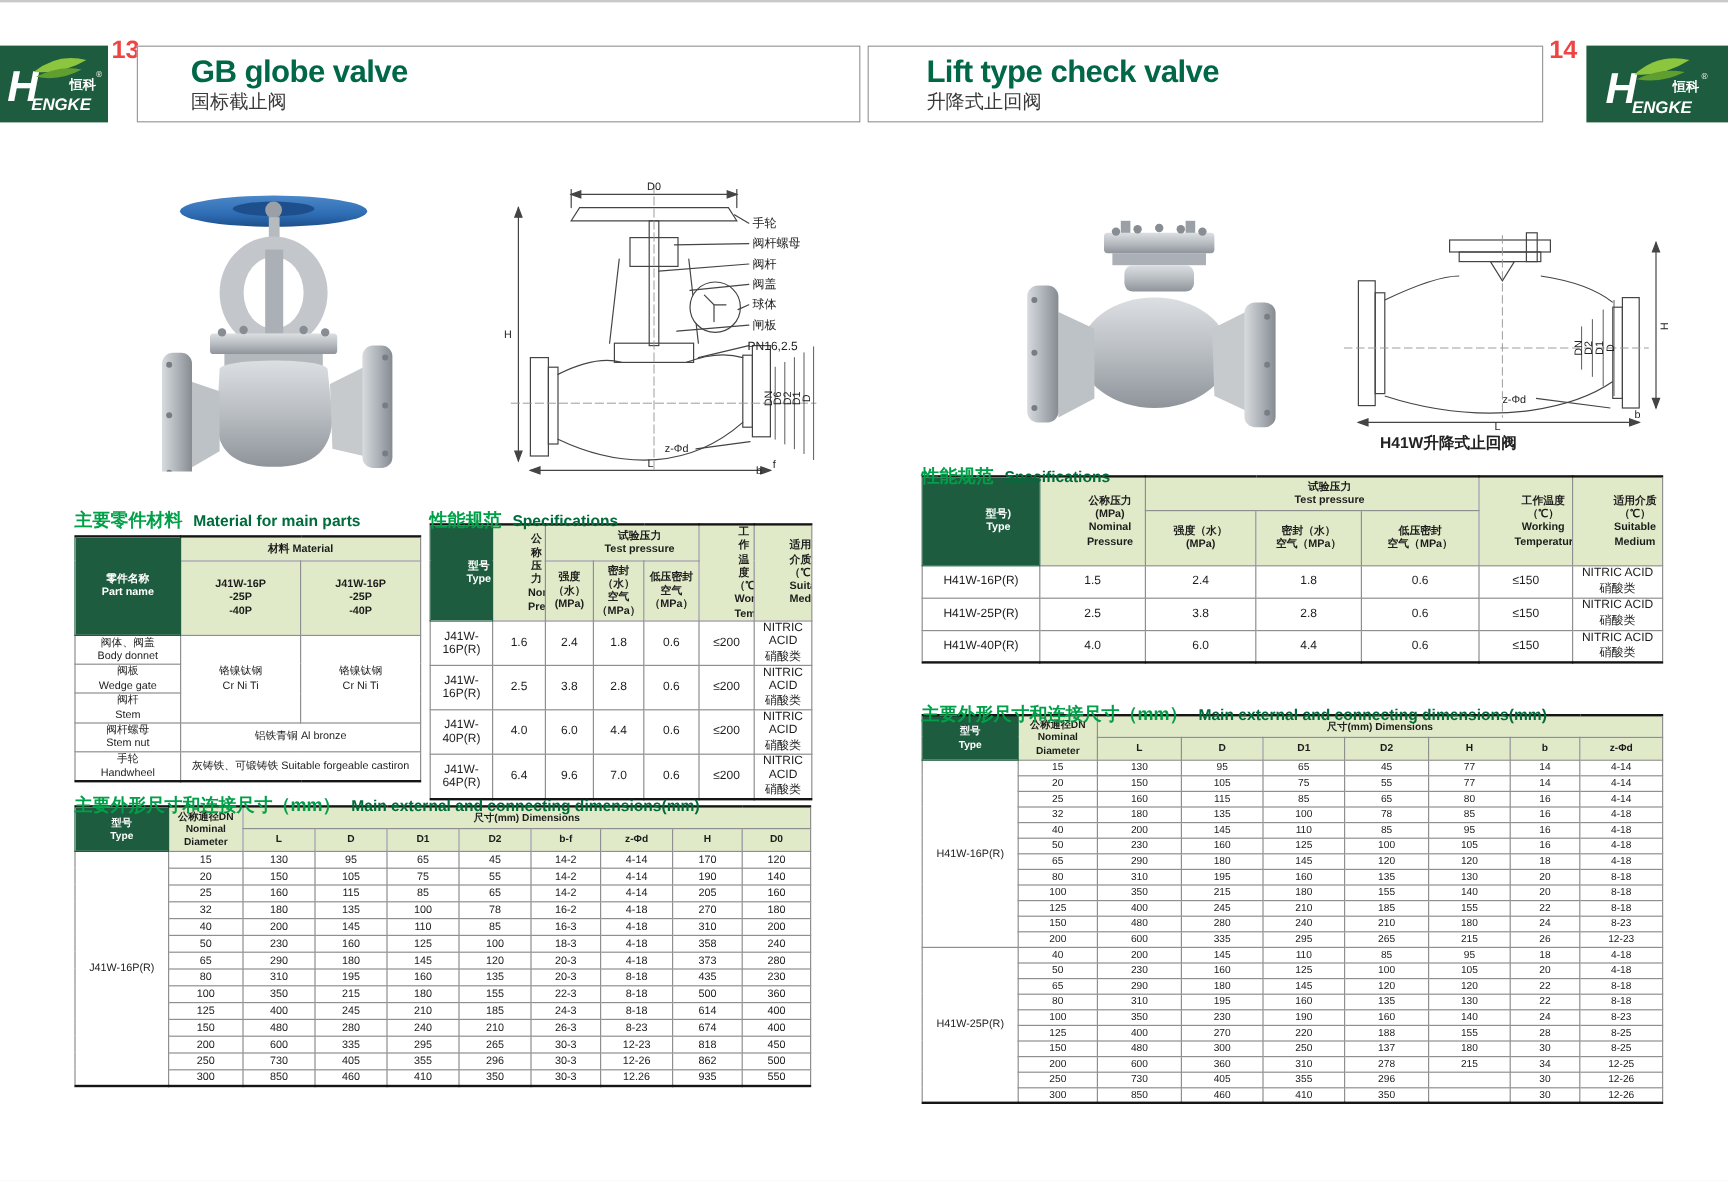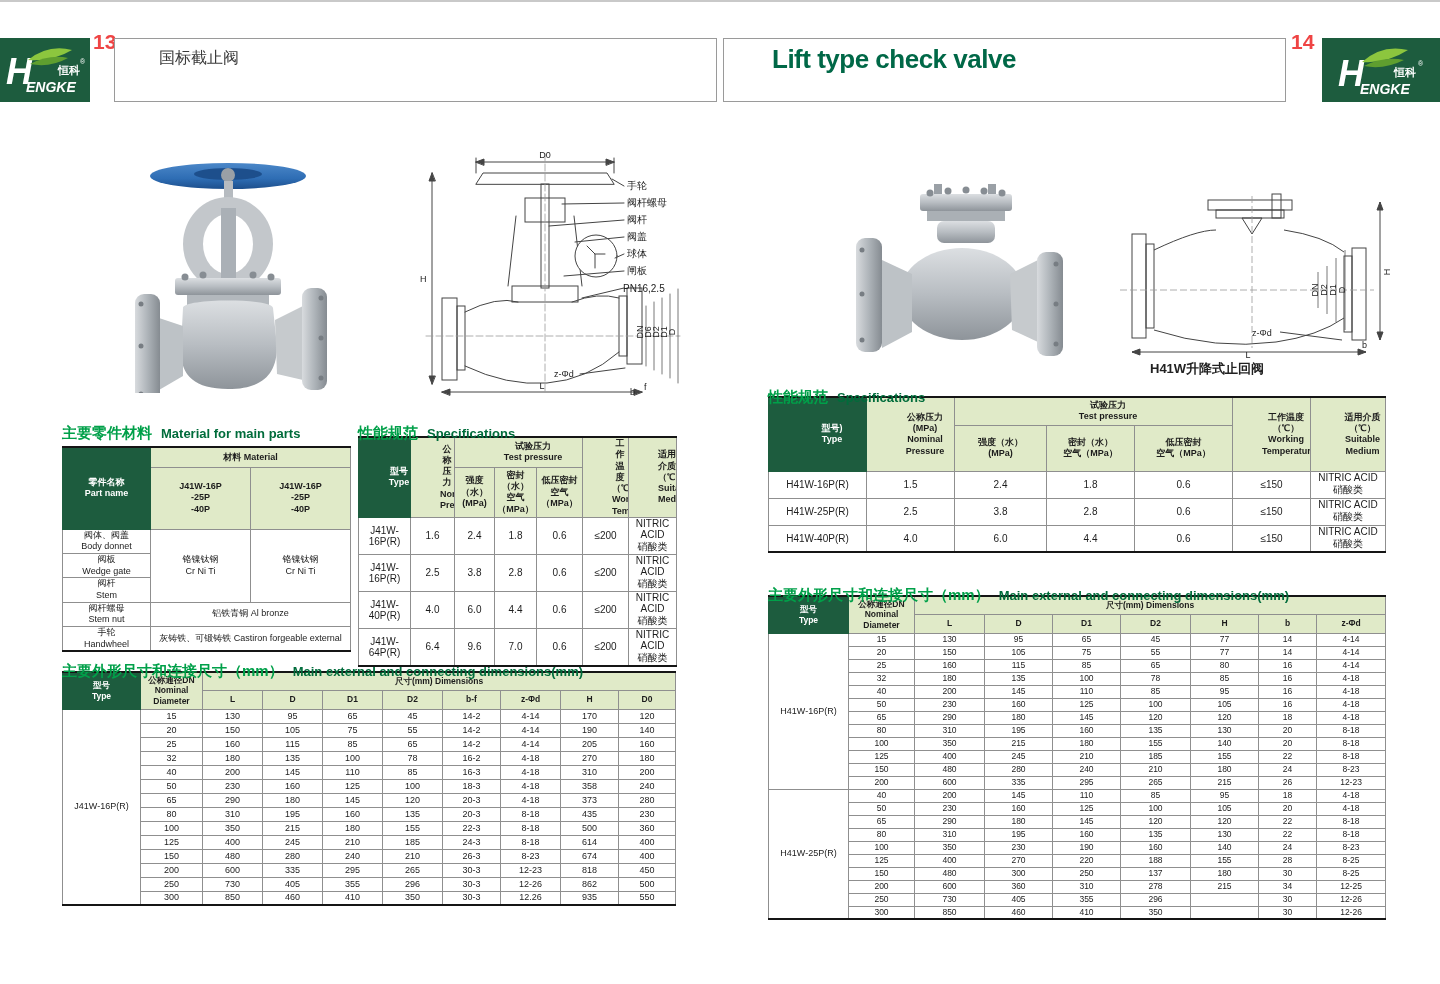--- a/index.html
+++ b/index.html
@@ -74,25 +74,27 @@
       <text x="6" y="46" font-size="36" font-style="italic" font-weight="bold" fill="#ffffff">H</text>
       <path d="M28,22 Q48,6 72,12 Q52,24 28,22 Z" fill="#8CC63E"></path>
       <path d="M30,26 Q50,16 68,20 Q50,30 30,26 Z" fill="#5F9E2F"></path>
       <text x="58" y="36" font-size="11" font-weight="bold" fill="#ffffff">恒科</text>
       <text x="80" y="26" font-size="7" fill="#ffffff">®</text>
       <text x="26" y="54" font-size="14" font-style="italic" font-weight="bold" fill="#ffffff">ENGKE</text>
     </svg>
   </div>
   <div class="pagenum" style="left:93px;">13</div>
   <div class="title-box left">
+    <div class="title-en">GB globe valve</div>
     <div class="title-zh">国标截止阀</div>
   </div>
 
   <div class="title-box right">
     <div class="title-en">Lift type check valve</div>
+    <div class="title-zh">升降式止回阀</div>
   </div>
   <div class="pagenum" style="left:1291px;">14</div>
   <div class="logo-box right">
     <svg width="118" height="64" viewBox="0 0 118 64">
       <text x="16" y="48" font-size="36" font-style="italic" font-weight="bold" fill="#ffffff">H</text>
       <path d="M40,24 Q60,6 86,12 Q64,26 40,24 Z" fill="#8CC63E"></path>
       <path d="M42,28 Q62,18 82,22 Q62,32 42,28 Z" fill="#5F9E2F"></path>
       <text x="72" y="38" font-size="11" font-weight="bold" fill="#ffffff">恒科</text>
       <text x="96" y="28" font-size="7" fill="#ffffff">®</text>
       <text x="38" y="56" font-size="14" font-style="italic" font-weight="bold" fill="#ffffff">ENGKE</text>
@@ -334,21 +336,21 @@
 Stem</td>
           </tr>
       <tr>
         <td>阀杆螺母
 Stem nut</td>
         <td colspan="2">铝铁青铜 Al bronze</td>
       </tr>
       <tr>
         <td>手轮
 Handwheel</td>
-        <td colspan="2">灰铸铁、可锻铸铁 Castiron forgeable external</td>
+        <td colspan="2">灰铸铁、可锻铸铁 Suitable forgeable castiron</td>
       </tr>
     </tbody>
       </table>
   </div>
 
   <div class="spec1-section">
     <div class="sec-title">
       <span class="zh">性能规范</span><span class="en">Specifications</span>
     </div>
     <table class="tbl spec-tbl" style="margin-top:12px;">

